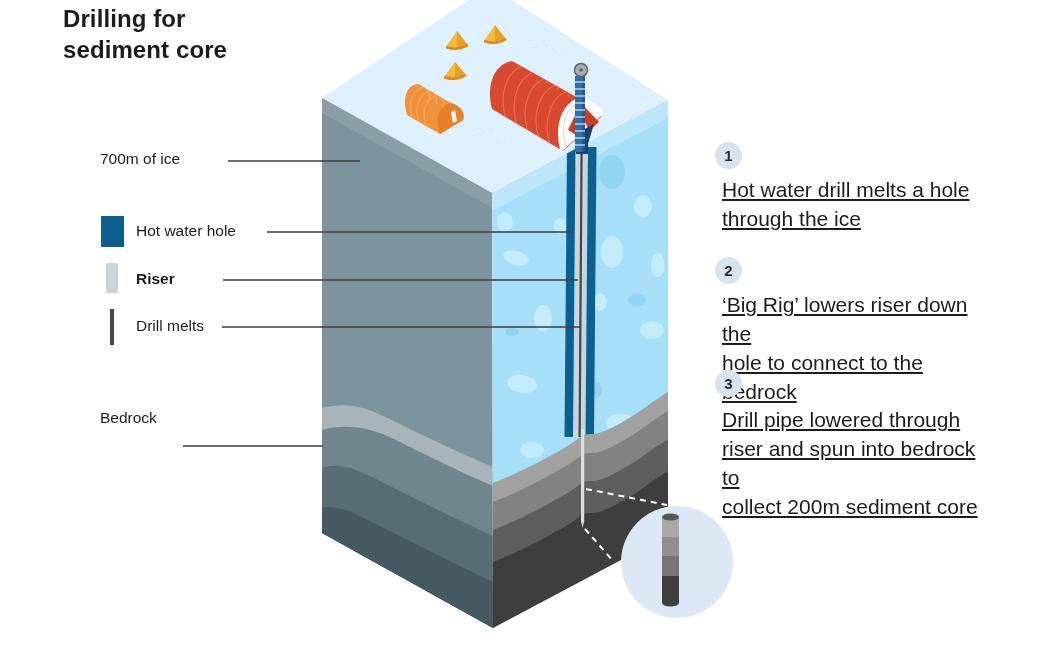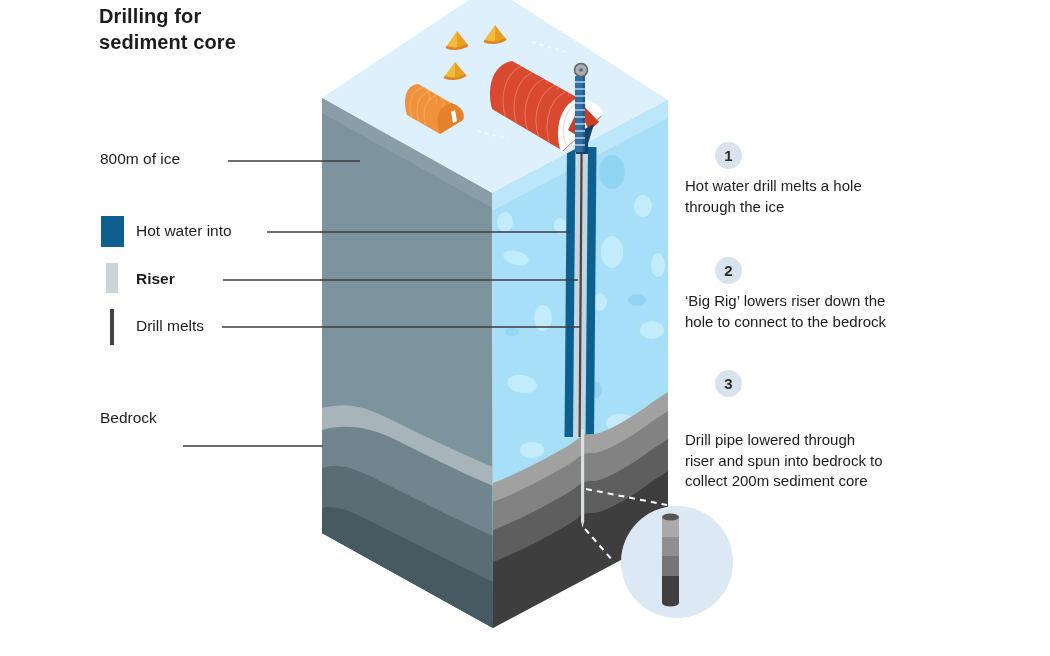--- a/index.html
+++ b/index.html
@@ -2,44 +2,44 @@
 <html><head>
 <meta charset="utf-8">
 <style>
   html,body{margin:0;padding:0;background:#fff;}
   .canvas{
     position:relative;width:1050px;height:656px;background:#ffffff;overflow:hidden;
     font-family:"Liberation Sans","DejaVu Sans",sans-serif;color:#1c1c1c;
   }
   .abs{position:absolute;}
   .title{
-    left:63px;top:4px;width:200px;font-size:20px;font-weight:700;
-    line-height:1.28;white-space:pre-line;letter-spacing:.1px;margin-left:36px;
+    left:63px;top:4px;width:200px;font-size:24px;font-weight:700;
+    line-height:1.28;white-space:pre-line;letter-spacing:.1px;
   }
   .lbl{font-size:15.5px;line-height:1.2;}
   .lbl-ice{left:100px;top:150px;}
   .lbl-hole{left:136px;top:222px;}
   .lbl-riser{left:136px;top:270px;font-weight:bold;}
   .lbl-pipe{left:136px;top:317px;}
   .lbl-bedrock{left:100px;top:409px;}
   .swatch{position:absolute;}
   .sw-hole{left:101px;top:216px;width:23px;height:31px;background:#0f5f8e;}
   .sw-riser{left:106px;top:263px;width:12px;height:30px;background:#ccd4da;}
   .sw-pipe{left:110px;top:309px;width:4px;height:36px;background:#454545;}
   .badge{
     position:absolute;left:715px;width:27px;height:27px;border-radius:50%;
     background:#d8e3ee;text-align:center;line-height:27px;
     font-size:15px;font-weight:700;color:#2a2a2a;
   }
   .b1{top:142px;} .b2{top:257px;} .b3{top:370px;}
   .step{
-    position:absolute;left:685px;width:268px;font-size:15px;
-    line-height:1.38;white-space:pre-line;
-  }
-  .s1{top:176px;} .s2{top:291px;} .s3{top:406px;margin-top:24px;}
+    position:absolute;left:722px;width:268px;font-size:21px;
+    line-height:1.38;white-space:pre-line;text-decoration:underline;
+  }
+  .s1{top:176px;} .s2{top:291px;} .s3{top:406px;}
   svg.diagram{position:absolute;left:0;top:0;}
 </style>
 </head>
 <body>
 
 <div class="canvas">
 
   <svg class="diagram" width="1050" height="656" viewBox="0 0 1050 656">
     <defs>
       <clipPath id="clipLeft">
@@ -210,24 +210,24 @@
         <rect x="662" y="576" width="17" height="27" fill="#3f3f3f"></rect>
         <ellipse cx="670.5" cy="603" rx="8.5" ry="3.5" fill="#3f3f3f"></ellipse>
         <ellipse cx="670.5" cy="517" rx="8.5" ry="3.5" fill="#565656"></ellipse>
       </g>
     </g>
   </svg>
 
   <div class="abs title">Drilling for
 sediment core</div>
 
-  <div class="abs lbl lbl-ice">800m of ice</div>
+  <div class="abs lbl lbl-ice">700m of ice</div>
 
   <div class="swatch sw-hole"></div>
-  <div class="abs lbl lbl-hole">Hot water into</div>
+  <div class="abs lbl lbl-hole">Hot water hole</div>
 
   <div class="swatch sw-riser"></div>
   <div class="abs lbl lbl-riser">Riser</div>
 
   <div class="swatch sw-pipe"></div>
   <div class="abs lbl lbl-pipe">Drill melts</div>
 
   <div class="abs lbl lbl-bedrock">Bedrock</div>
 
   <div class="badge b1">1</div>

